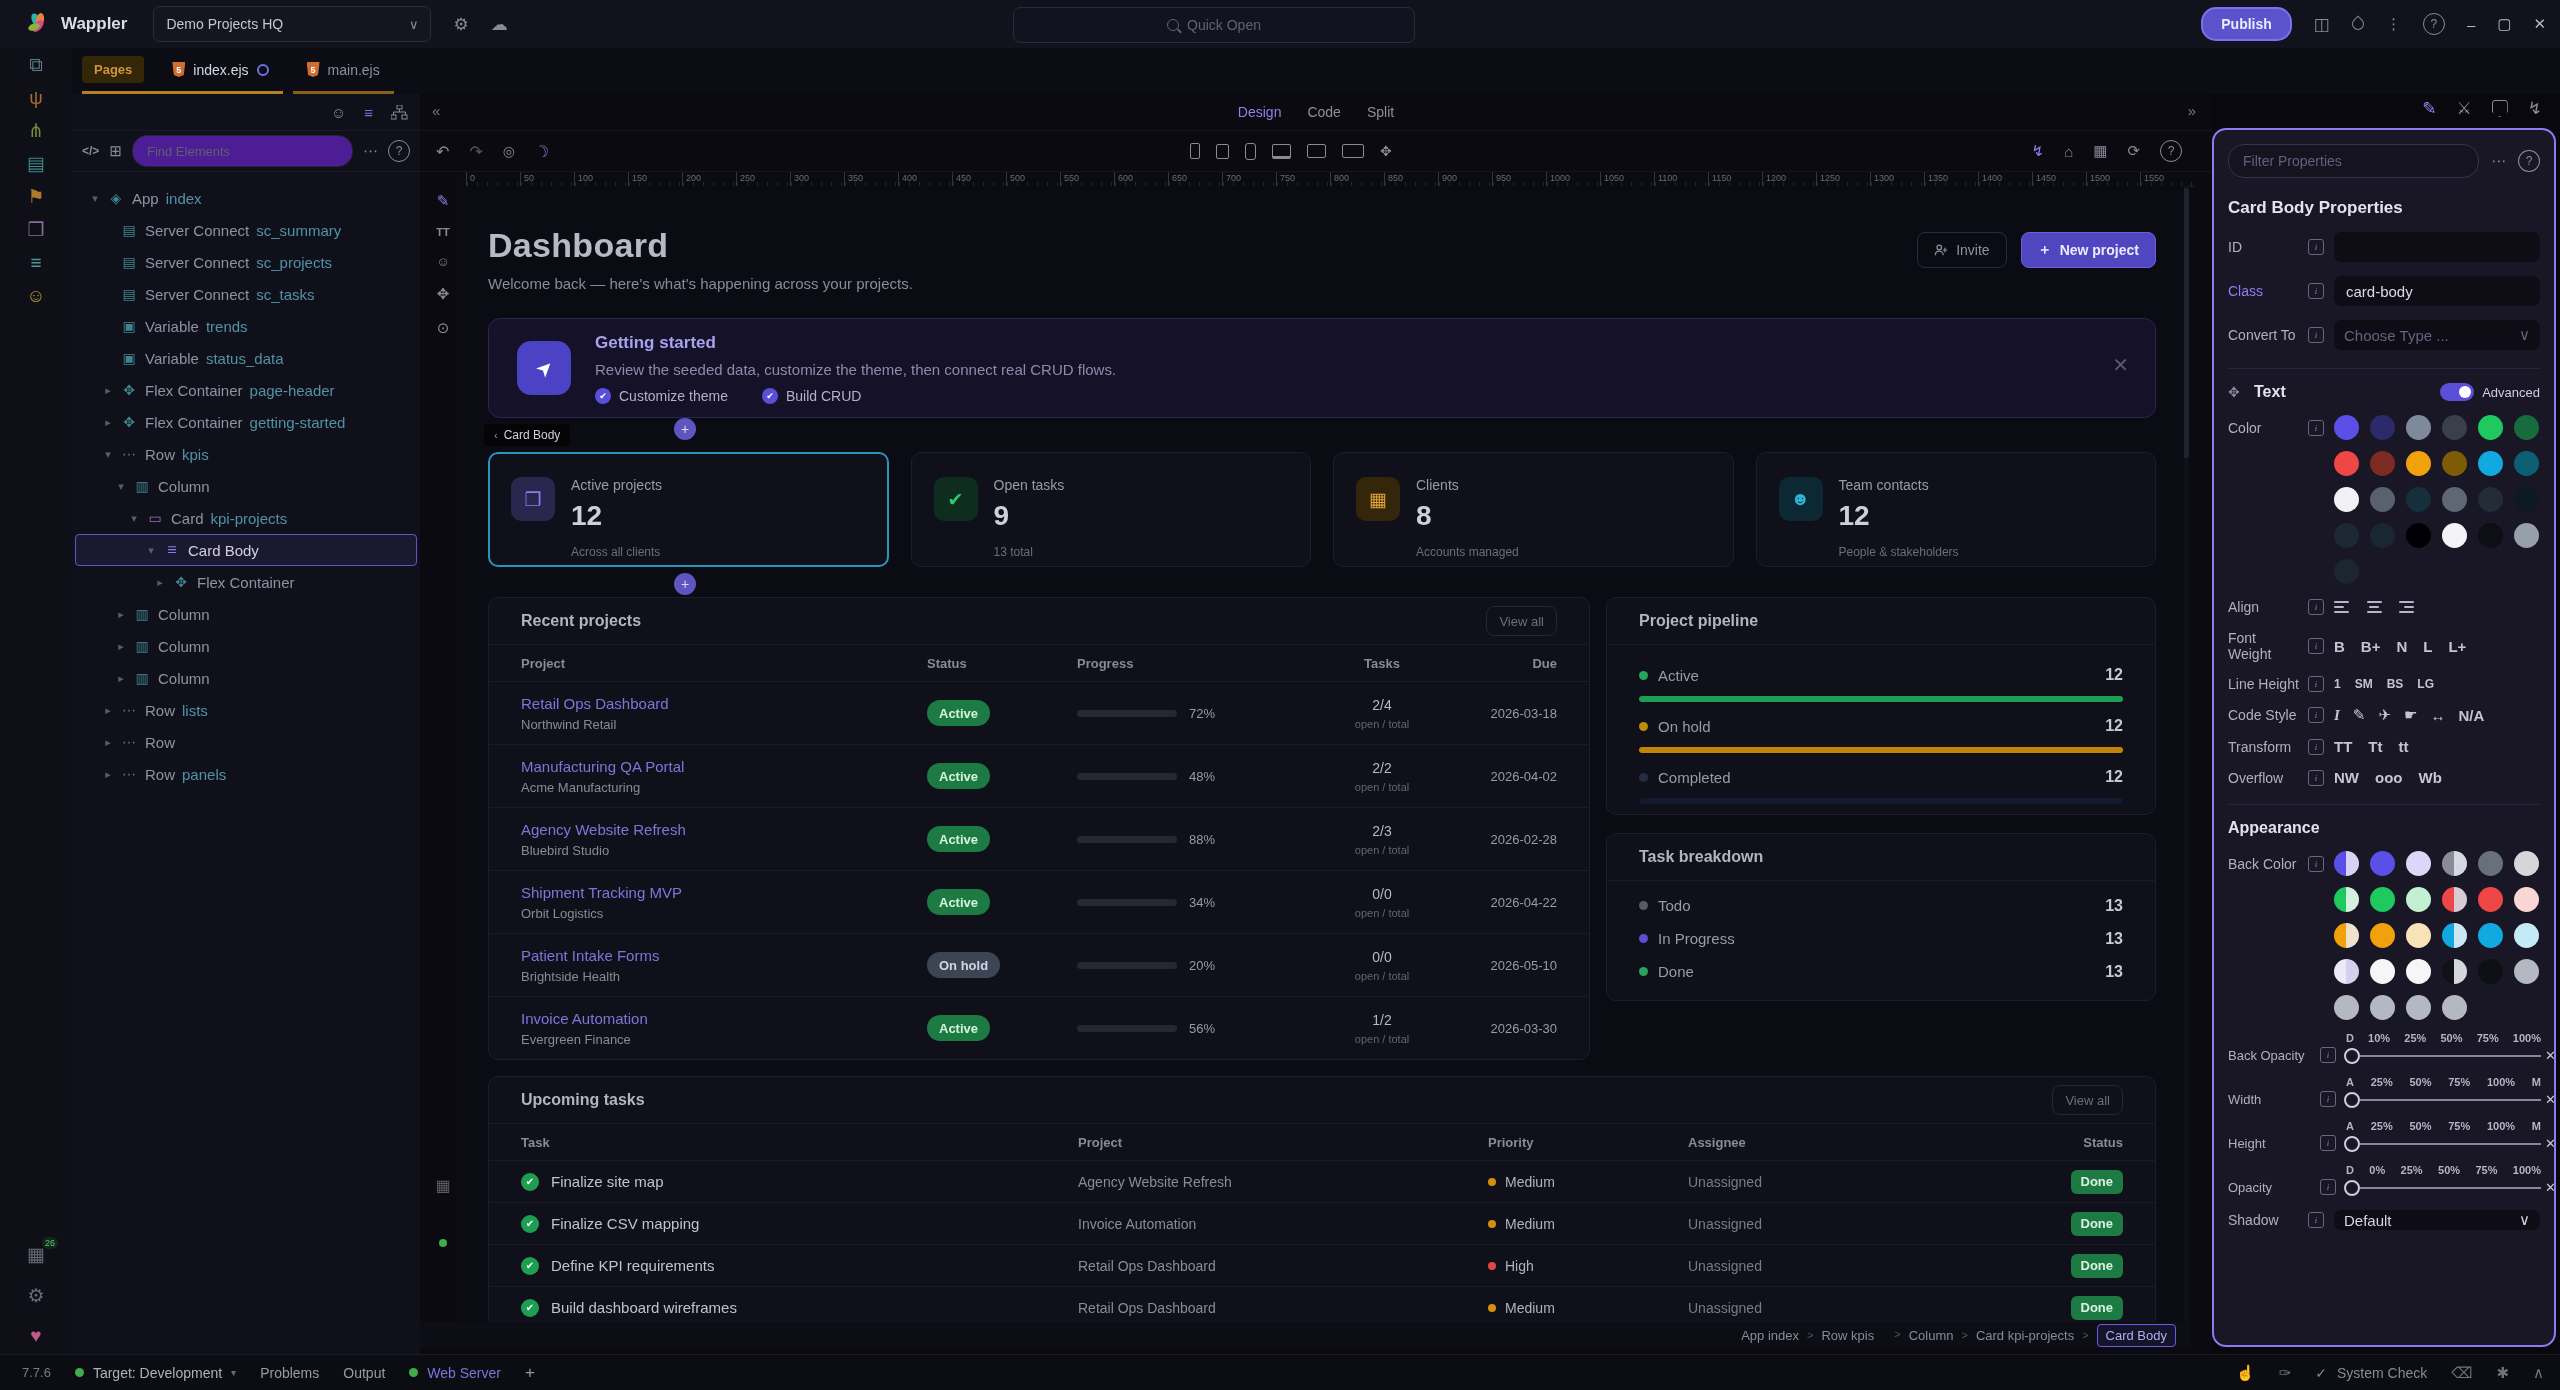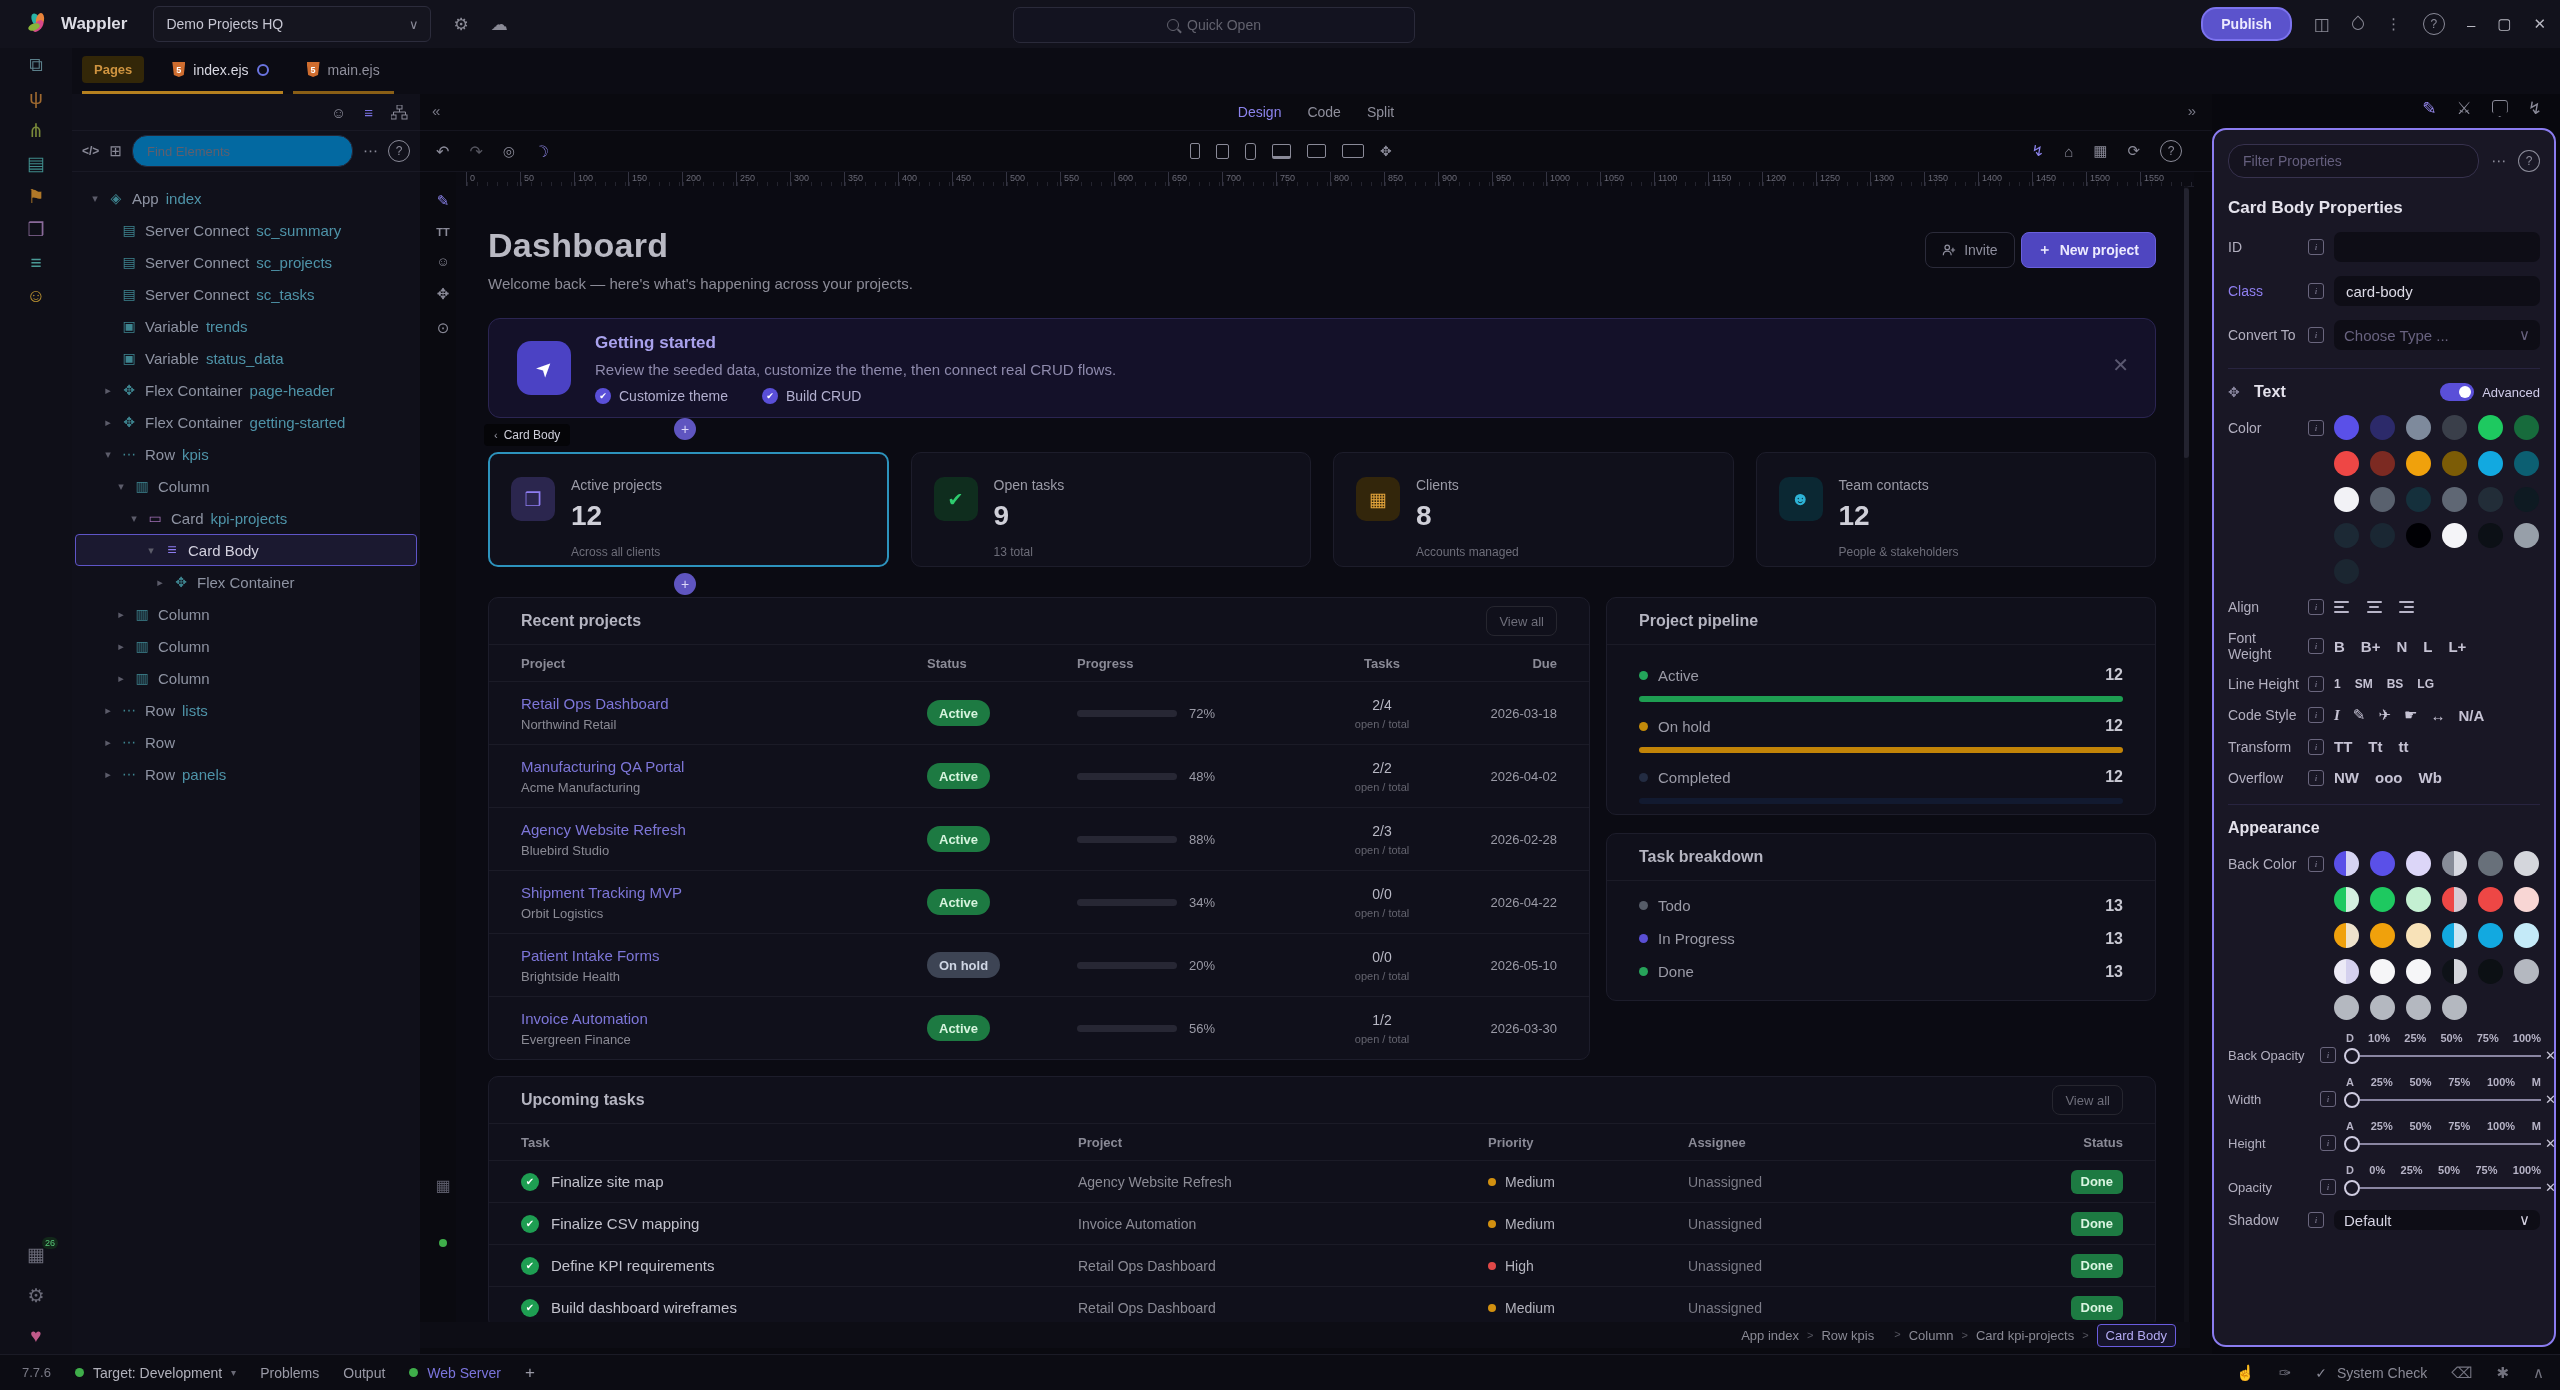--- a/index.html
+++ b/index.html
@@ -45,21 +45,21 @@
   .rb-ico.heart{color:#c05a8a;}
   .rb-badge{position:absolute;top:-6px;right:-13px;font-size:9px;color:#57c878;background:#12281a;border-radius:6px;padding:1px 3px;}
   
   #tree{position:absolute;left:72px;top:94px;width:348px;bottom:35px;background:#10101a;border-right:1px solid #1d1d29;}
   .t-head1{height:36px;display:flex;align-items:center;justify-content:flex-end;gap:18px;padding-right:12px;
            border-bottom:1px solid #191925;color:#8a8a98;font-size:15px;}
   .t-head1 .lst{color:#7a72e0;}
   .t-head2{height:40px;display:flex;align-items:center;gap:10px;padding:0 10px;border-bottom:1px solid #191925;}
   .code-ico{font-size:12px;font-weight:bold;color:#8a8a98;}
   .pkg-ico{font-size:15px;color:#8a8a98;}
-  .find{flex:1;height:30px;border:1px solid #262636;background:#0369a1;border-radius:15px;color:#c6c6d2;
+  .find{flex:1;height:30px;border:1px solid #262636;background:#4c1d95;border-radius:15px;color:#c6c6d2;
         font-size:13px;padding:0 14px;font-family:"Liberation Sans",sans-serif;}
   .find::placeholder{color:#5f5f6e;}
   .dots3{color:#8a8a98;font-size:15px;}
   .qmark{width:20px;height:20px;border:1.5px solid #8a8a98;border-radius:50%;color:#8a8a98;font-size:12px;
          display:flex;align-items:center;justify-content:center;}
   #treelist{padding-top:10px;}
   .trow{height:32px;display:flex;align-items:center;font-size:15px;}
   .trow .chv{width:18px;color:#5c5c6a;font-size:11px;text-align:center;flex:none;}
   .trow .tic{width:24px;text-align:center;color:#3e8590;font-size:14px;flex:none;}
   .trow .tic.ic-card-icon{color:#a06fb4;} .trow .tic.ic-card-body-icon{color:#8d7cf0;font-size:16px;}
@@ -93,21 +93,21 @@
   .c-bottomicons{position:absolute;left:8px;bottom:108px;width:30px;display:flex;flex-direction:column;align-items:center;gap:44px;}
   .grid9{color:#5a5a68;font-size:16px;}
   .gdot{width:8px;height:8px;border-radius:50%;background:#3fae4a;}
   .vscroll{position:absolute;right:23px;top:92px;bottom:8px;width:6px;background:#101018;border-radius:3px;}
   .vscroll .thumb{position:absolute;top:2px;left:0;width:6px;height:270px;background:#23232f;border-radius:3px;}
   
   #page{position:absolute;left:36px;top:92px;width:1728px;height:1136px;overflow:hidden;padding:40px 28px 0 32px;box-sizing:border-box;background:#0b0b13;}
   .pg-head{display:flex;justify-content:space-between;align-items:flex-start;}
   h1.dash{margin:0;font-size:34px;color:#b9b9c3;letter-spacing:0.3px;}
   .sub{margin-top:10px;font-size:15px;color:#8b8b97;}
-  .hbtns{display:flex;gap:6px;margin-top:6px;}
+  .hbtns{display:flex;gap:14px;margin-top:6px;}
   .btn-ghost{height:34px;padding:0 16px;border:1px solid #2b2b3a;border-radius:8px;color:#8f8f9e;font-size:14px;
              display:flex;align-items:center;gap:8px;background:transparent;}
   .btn-primary{height:34px;padding:0 16px;border:1px solid #6a60dd;border-radius:8px;background:#4f46c0;color:#eceafe;
                font-size:14px;font-weight:bold;display:flex;align-items:center;gap:8px;}
   .gstart{margin-top:26px;height:98px;background:#141129;border:1px solid #2b2552;border-radius:12px;
           display:flex;align-items:center;padding:0 28px;position:relative;}
   .rocket-tile{width:54px;height:54px;border-radius:14px;background:#4b42c4;display:flex;align-items:center;justify-content:center;}
   .rocket-tile span{color:#fff;font-size:20px;transform:rotate(-45deg);}
   .gs-col{margin-left:24px;}
   .gs-title{font-size:17px;font-weight:bold;color:#a9a2ec;}

